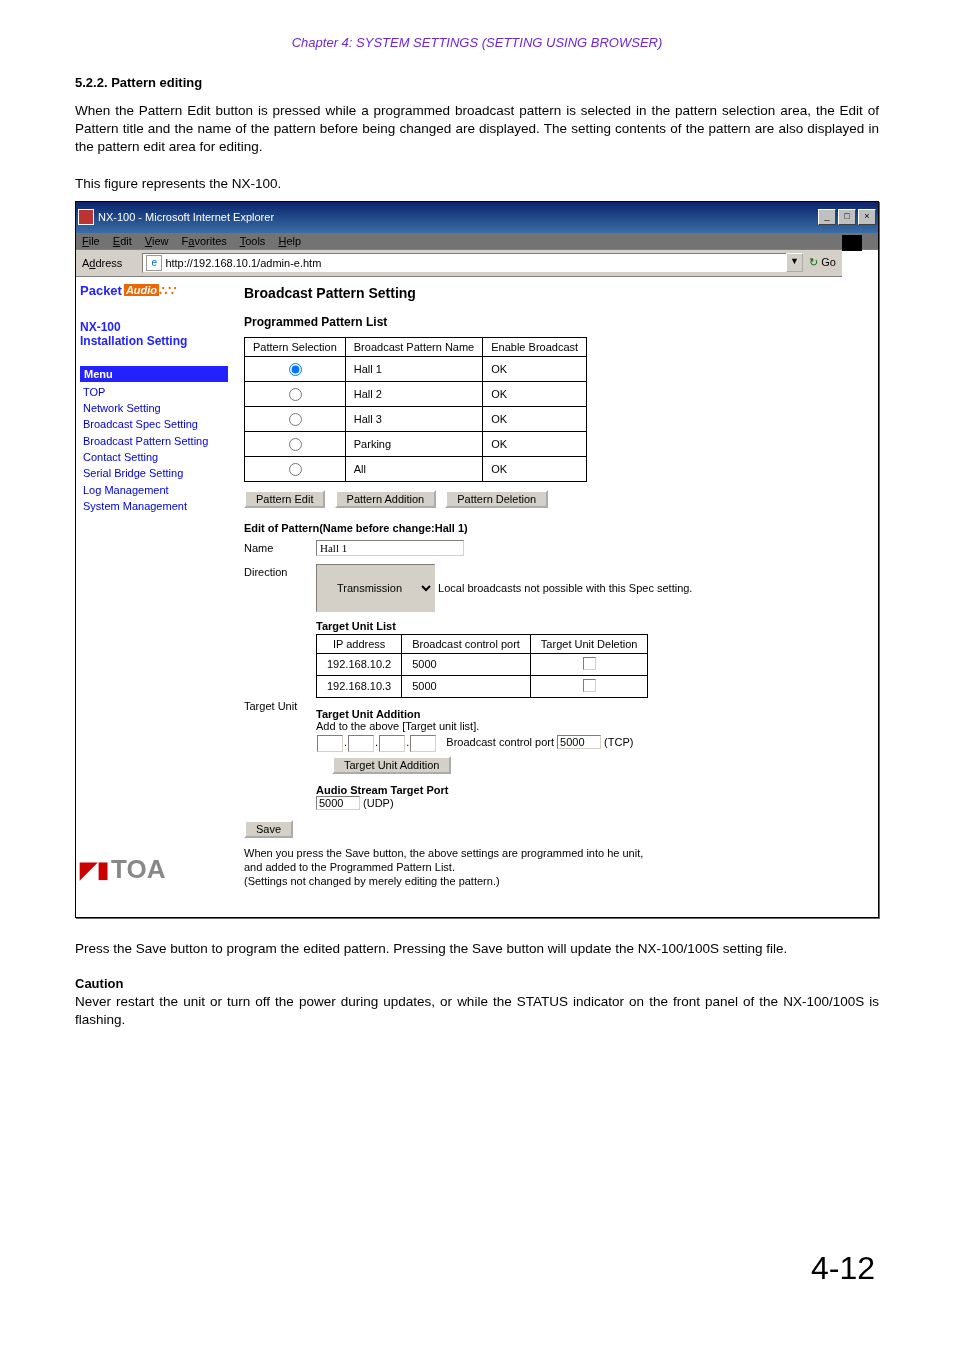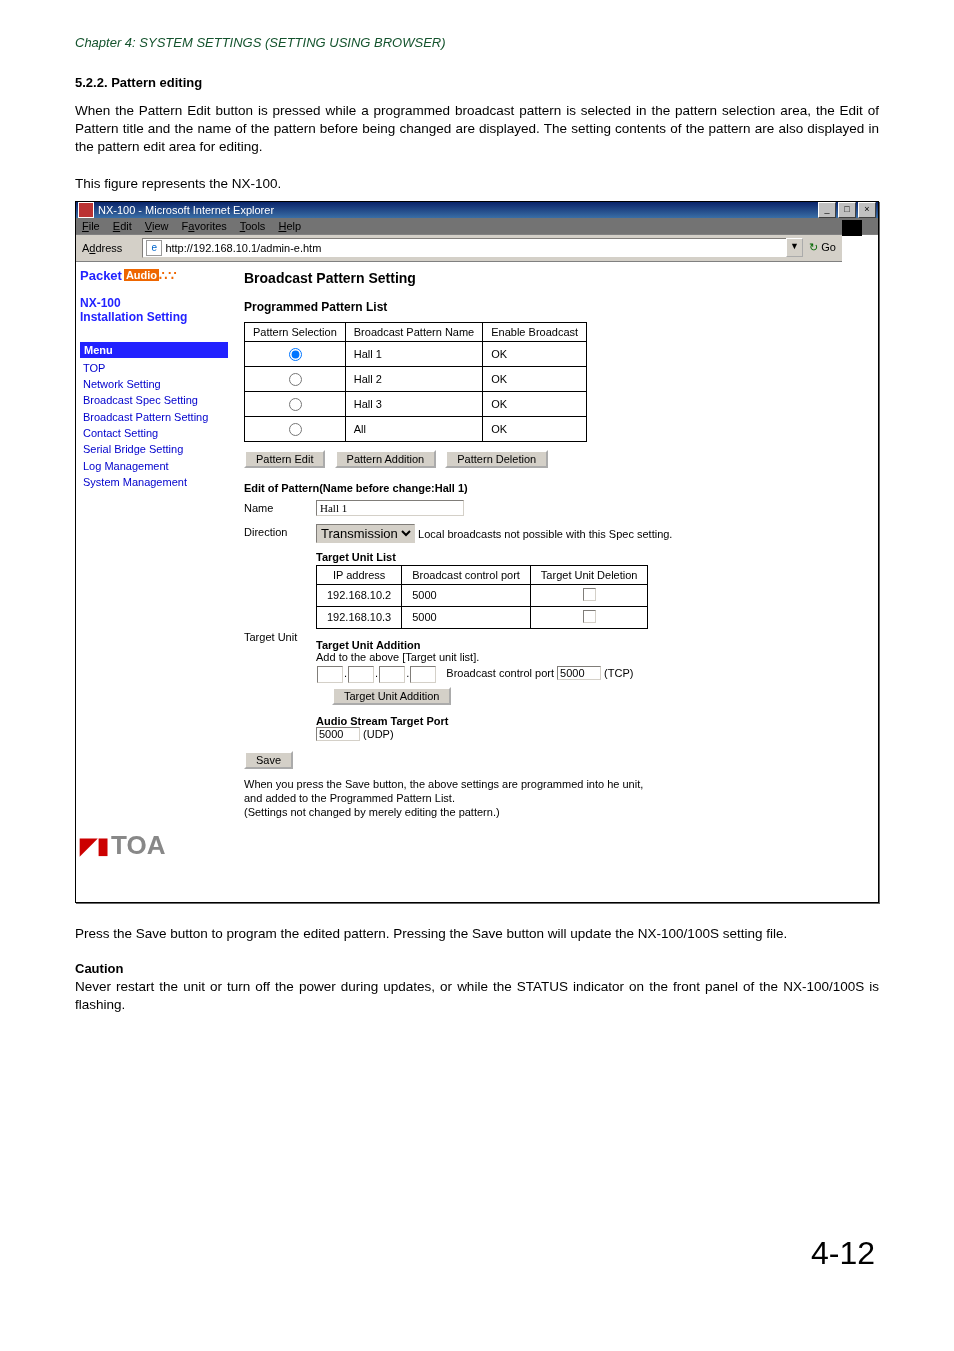--- a/index.html
+++ b/index.html
@@ -1,61 +1,61 @@
 <!DOCTYPE html>
 <html><head>
 <meta charset="utf-8">
 <style>
 html,body{margin:0;padding:0;background:#fff;font-family:Arial,Helvetica,sans-serif}
 .page{width:954px;margin:0 auto;padding:35px 75px 40px;box-sizing:border-box;color:#000}
-.chapter-header{color:#14532d;font-style:italic;font-size:13px;text-align:left;margin-bottom:25px}
+.chapter-header{color:#6d28d9;font-style:italic;font-size:13px;text-align:center;margin-bottom:25px}
 .section-title{font-weight:bold;font-size:13px;margin-bottom:12px}
 .body-text{font-size:13.5px;text-align:justify;line-height:1.35;margin-bottom:18px}
 .small-gap{margin-bottom:8px}
 .ie-window{border:1px solid #000;box-shadow:1px 1px 0 #666;font-family:Tahoma,Arial,sans-serif;font-size:11px;margin:6px 0 22px}
-.titlebar{background:linear-gradient(#0a246a,#3a6ea5);color:#fff;display:flex;align-items:center;height:16px;padding:0 2px}
+.titlebar{background:linear-gradient(#0a246a,#3a6ea5);color:#fff;display:flex;align-items:center;height:31px;padding:0 2px}
 .titlebar-icon{width:14px;height:14px;background:#b33;margin-right:4px;border:1px solid #fff}
 .titlebar-text{flex:1;font-size:11px}
 .win-btns{display:flex}
 .win-btn{width:16px;height:14px;background:#c0c0c0;border:1px solid #fff;border-right-color:#404040;border-bottom-color:#404040;margin-left:2px;font-size:9px;text-align:center;line-height:12px;color:#000}
 .menubar{background:#737373;padding:2px 6px;border-bottom:1px solid #808080;font-size:11px}
 .menubar span{margin-right:10px}
 .menubar span u{text-decoration:underline}
 .ie-logo{float:right;width:20px;height:16px;background:#000;display:inline-block}
 .addressbar{background:#d4d0c8;padding:3px 6px;display:flex;align-items:center;border-bottom:1px solid #808080}
 .addr-label{margin-right:20px}
 .addr-icon{width:14px;height:14px;background:#fff;border:1px solid #999;margin-right:3px;display:inline-flex;align-items:center;justify-content:center;color:#06c;font-size:10px}
 .addr-input{flex:1;border:1px inset #d4d0c8;background:#fff;padding:1px 3px;font-size:11px;display:flex;align-items:center}
 .addr-dd{width:15px;height:17px;background:#d4d0c8;border:1px outset #fff;text-align:center;font-size:9px;line-height:15px;margin-left:-1px}
 .go-btn{margin-left:6px;font-size:11px}
 .go-arrow{color:#060}
 .content-area{background:#fff;display:flex;min-height:640px}
 .sidebar{width:148px;padding:6px 4px;font-size:11px}
-.packet-logo{font-weight:bold;color:#22f;font-size:13px;margin-bottom:13px;display:flex;align-items:center}
-.packet-audio{background:#e60;color:#fff;padding:0 2px;font-size:11px;margin-left:2px}
+.packet-logo{font-weight:bold;color:#22f;font-size:13px;margin-bottom:22px;display:flex;align-items:center}
+.packet-audio{background:#e60;color:#fff;padding:0 2px;font-style:italic;font-size:11px;margin-left:2px}
 .packet-dots{color:#e60;letter-spacing:1px}
 .nx-title{color:#22f;font-weight:bold;font-size:12px;margin-bottom:0}
 .inst-title{color:#22f;font-weight:bold;font-size:12px;margin-bottom:18px}
 .menu-header{background:#22f;color:#fff;font-weight:bold;padding:2px 4px;margin-bottom:2px}
 .menu-link{color:#00c;display:block;padding:1px 3px;font-size:11px;line-height:1.3}
 .toa-logo{margin-top:340px;font-size:26px;color:#888;font-weight:bold;display:flex;align-items:center}
 .toa-mark{color:#c00;font-size:22px;margin-right:2px}
 .main-area{flex:1;padding:8px 12px;font-size:11px}
 .h-title{font-weight:bold;font-size:14px;margin-bottom:14px}
 .sub-title{font-weight:bold;font-size:12px;margin-bottom:8px}
 .ptable{border-collapse:collapse;font-size:11px;margin-bottom:8px}
 .ptable th,.ptable td{border:1px solid #000;padding:3px 8px;text-align:left;font-weight:normal}
 .ptable th{font-weight:normal}
 .btn-row{margin-bottom:14px}
 .ie-btn{background:#d4d0c8;border:2px outset #fff;padding:1px 10px;font-size:11px;font-family:Tahoma,Arial,sans-serif;display:inline-block;margin-right:6px;cursor:pointer}
 .edit-title{font-weight:bold;margin-bottom:6px}
 .form-row{display:flex;align-items:flex-start;margin-bottom:8px}
 .form-label{width:72px;padding-top:2px}
 .txt-input{border:1px inset #d4d0c8;background:#fff;padding:1px 3px;font-size:11px;font-family:Tahoma;width:140px}
-.sel{border:1px inset #d4d0c8;background:#d4d0c8;font-size:13px;padding:0}
+.sel{border:1px inset #d4d0c8;background:#d4d0c8;font-size:11px;padding:16px}
 .target-box{border:0}
 .tgt-table{border-collapse:collapse;font-size:11px;margin-bottom:10px}
 .tgt-table th,.tgt-table td{border:1px solid #000;padding:3px 10px;font-weight:normal}
 .chk{width:11px;height:11px;border:1px inset #d4d0c8;background:#fff;display:inline-block}
 .ip-box{border:1px inset #d4d0c8;background:#fff;width:24px;height:15px;display:inline-block;margin:0 1px;vertical-align:middle}
 .port-box{border:1px inset #d4d0c8;background:#fff;width:38px;padding:0 2px;display:inline-block}
 .note-text{font-size:11px;line-height:1.3;margin-top:8px}
 .save-row{margin-top:10px}
 .page-num{text-align:right;font-size:32px;margin-top:220px;padding-right:4px}
 </style>
@@ -145,20 +145,25 @@
                 <td>Hall 2</td>
                 <td>OK</td>
               </tr>
           <tr>
                 <td style="text-align:center"><input type="radio" style=""></td>
                 <td>Hall 3</td>
                 <td>OK</td>
               </tr>
           <tr>
                 <td style="text-align:center"><input type="radio" style=""></td>
+                <td>Parking</td>
+                <td>OK</td>
+              </tr>
+          <tr>
+                <td style="text-align:center"><input type="radio" style=""></td>
                 <td>All</td>
                 <td>OK</td>
               </tr>
         </tbody>
           </table>
 
         <div class="btn-row">
           <span class="ie-btn">Pattern Edit</span>
           <span class="ie-btn">Pattern Addition</span>
           <span class="ie-btn">Pattern Deletion</span>

